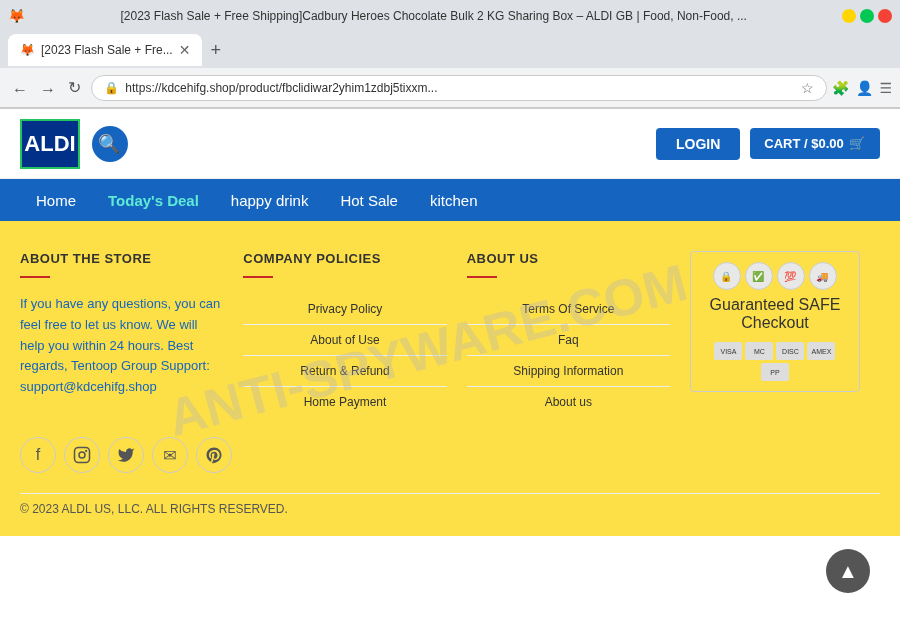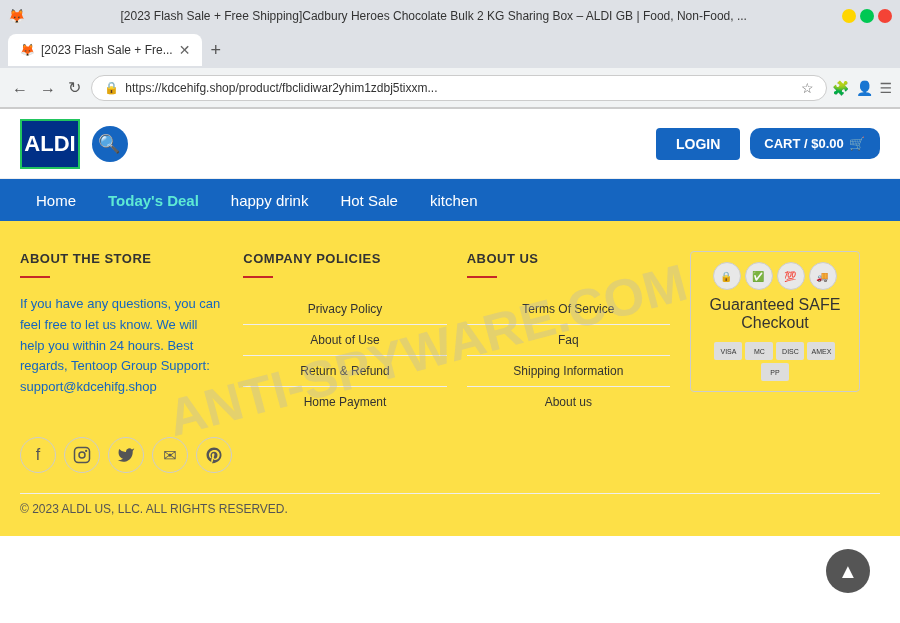--- a/index.html
+++ b/index.html
@@ -26,21 +26,21 @@
     .addr-icons { display: flex; gap: 6px; align-items: center; }
     .addr-icon { font-size: 14px; color: #666; cursor: pointer; }
 
     
     .site-header { background: #fff; padding: 10px 20px; display: flex; align-items: center; gap: 12px; border-bottom: 1px solid #eee; height: 70px; }
     .logo { background: #003087; color: #fff; font-weight: bold; font-size: 22px; width: 60px; height: 50px; display: flex; align-items: center; justify-content: center; border: 2px solid #22c55e; }
     .search-icon-btn { background: none; border: none; cursor: pointer; }
     .search-circle { width: 36px; height: 36px; border-radius: 50%; background: #1565c0; display: flex; align-items: center; justify-content: center; color: #fff; font-size: 18px; }
     .header-right { margin-left: auto; display: flex; align-items: center; gap: 10px; }
     .login-btn { background: #1565c0; color: #fff; border: none; padding: 8px 20px; font-size: 14px; font-weight: bold; cursor: pointer; border-radius: 4px; }
-    .cart-btn { background: #1565c0; color: #fff; border: none; padding: 8px 14px; font-size: 13px; font-weight: bold; cursor: pointer; border-radius: 10px; display: flex; align-items: center; gap: 6px; }
+    .cart-btn { background: #1565c0; color: #fff; border: none; padding: 8px 14px; font-size: 13px; font-weight: bold; cursor: pointer; border-radius: 4px; display: flex; align-items: center; gap: 6px; }
 
     
     .site-nav { background: #1565c0; display: flex; align-items: center; padding: 0 20px; height: 42px; }
     .nav-item { color: #fff; padding: 0 16px; font-size: 15px; cursor: pointer; text-decoration: none; height: 60px; display: flex; align-items: center; }
     .nav-item.active { font-weight: bold; color: #5eead4; }
 
     
     .footer { background: #fde047; padding: 30px 20px 20px 20px; }
     .footer-columns { display: flex; gap: 0; }
     .footer-col { flex: 1; padding-right: 20px; }

